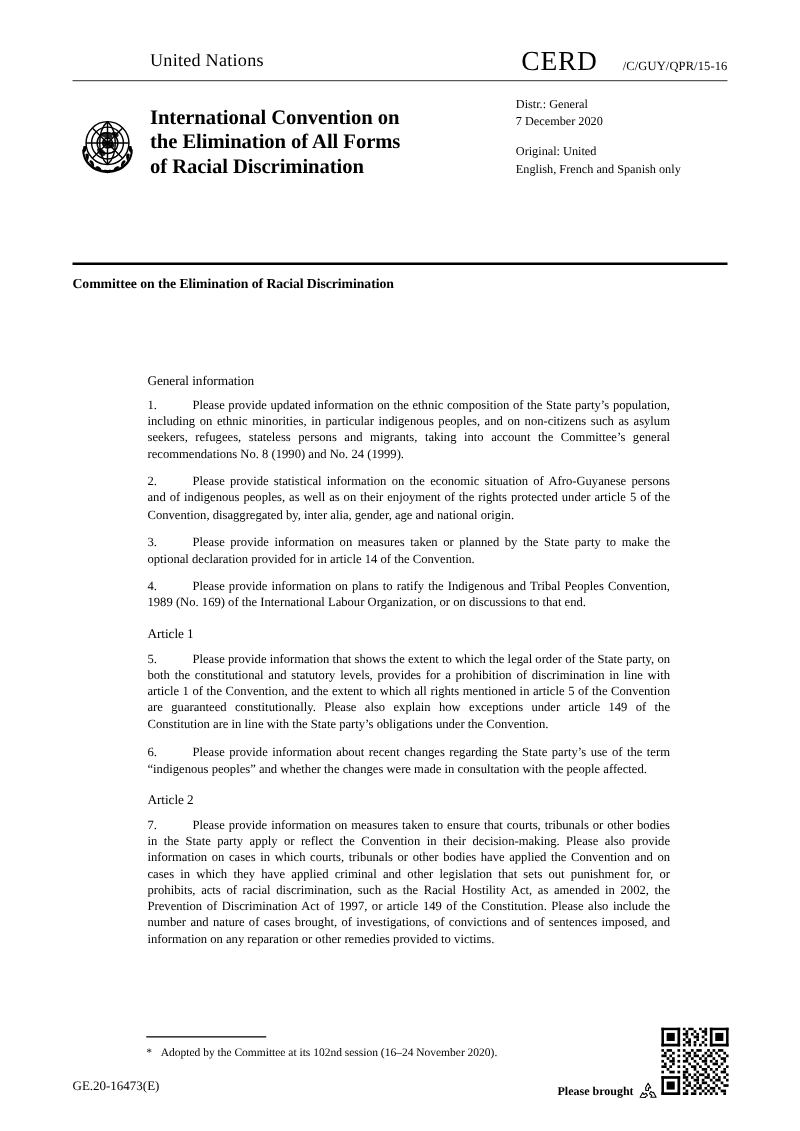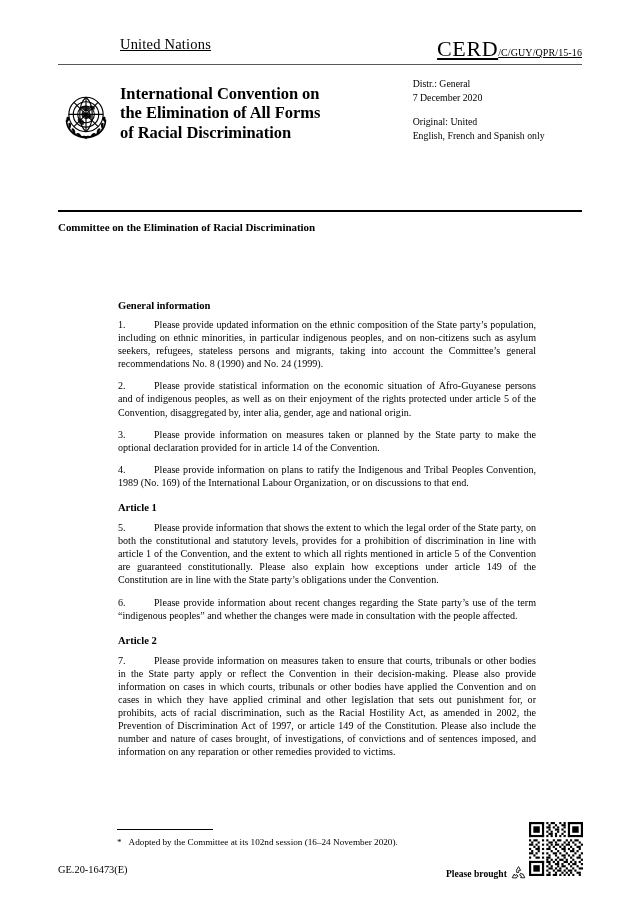--- a/index.html
+++ b/index.html
@@ -25,34 +25,34 @@
 
   
   .masthead {
     position: absolute;
     left: 58px;
     top: 36px;
     width: 524px;
   }
   .masthead-top {
     display: flex;
-    align-items: flex-start;
+    align-items: center;
     justify-content: space-between;
     padding-bottom: 2px;
-    text-decoration: underline;
   }
   .un-name {
     font-size: 14.5px;
     letter-spacing: .2px;
     padding-left: 62px;
   }
   .doc-symbol {
     display: flex;
     align-items: baseline;
     white-space: nowrap;
+    gap: 20px;
   }
   .doc-symbol .sym-main {
     font-size: 22px;
     letter-spacing: .6px;
   }
   .doc-symbol .sym-rest {
     font-size: 10px;
     letter-spacing: .1px;
   }
   .rule-thin {
@@ -131,21 +131,21 @@
   }
 
   
   .content {
     position: absolute;
     left: 118px;
     top: 300px;
     width: 418px;
   }
   .sec-head {
-    font-weight: bold;
+    font-weight: normal;
     font-size: 10.6px;
     margin: 0 0 7px 0;
     letter-spacing: -.05px;
   }
   .sec-head.art {
     margin-top: 13px;
     margin-bottom: 8px;
   }
   p.para {
     margin: 0 0 9px 0;

